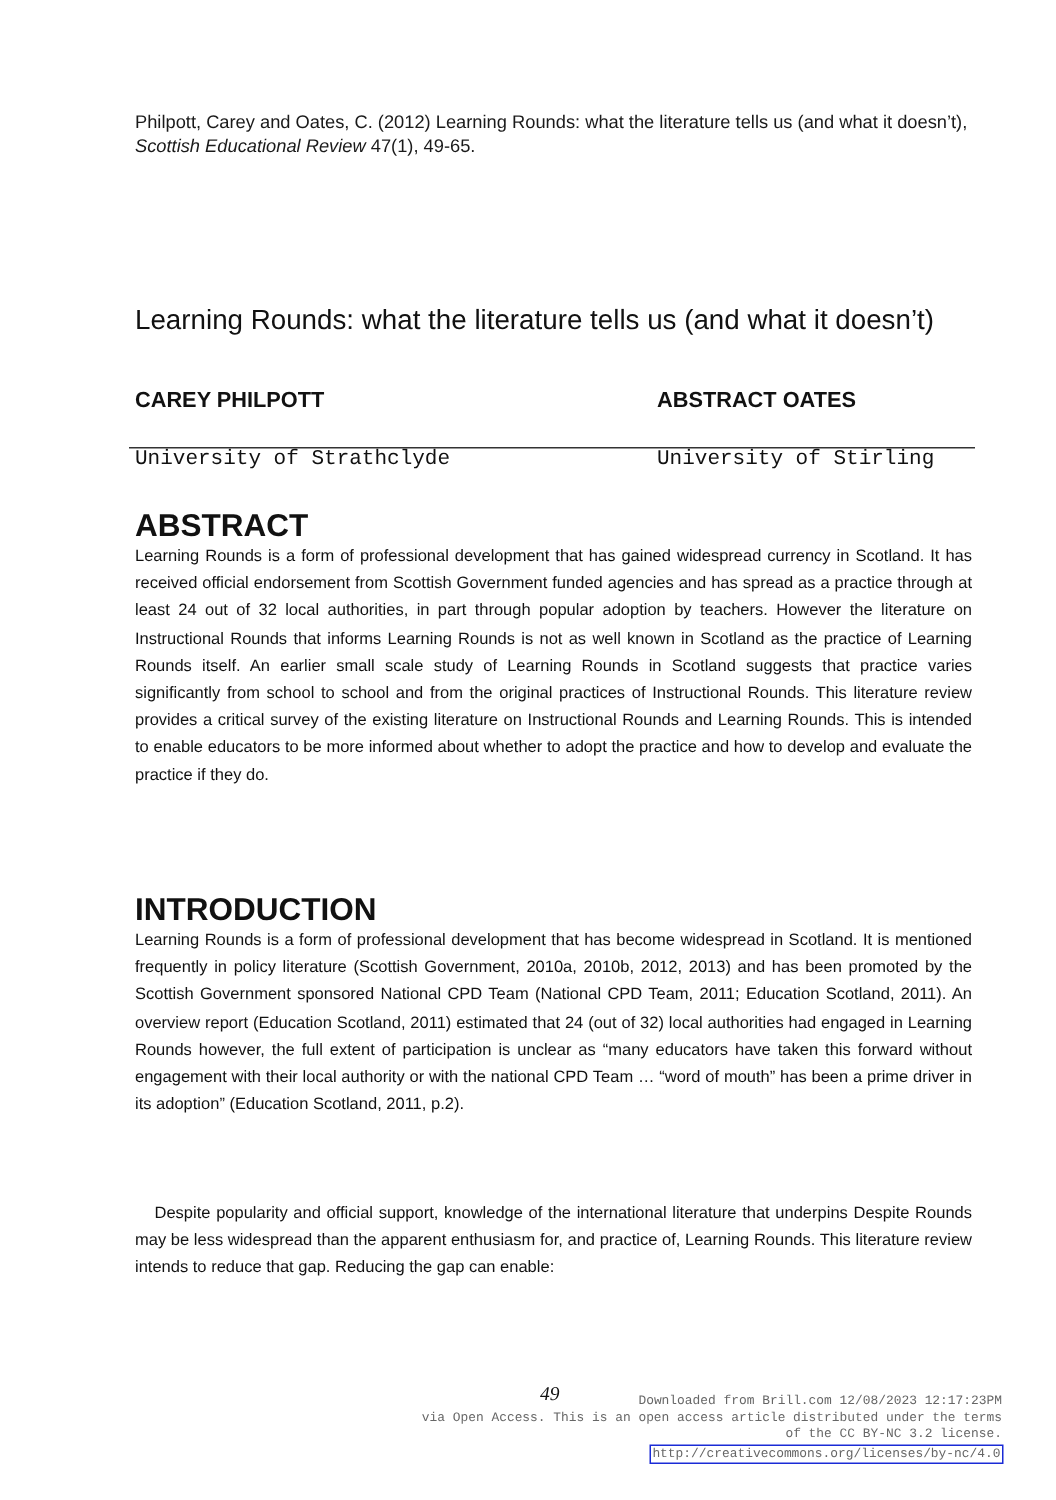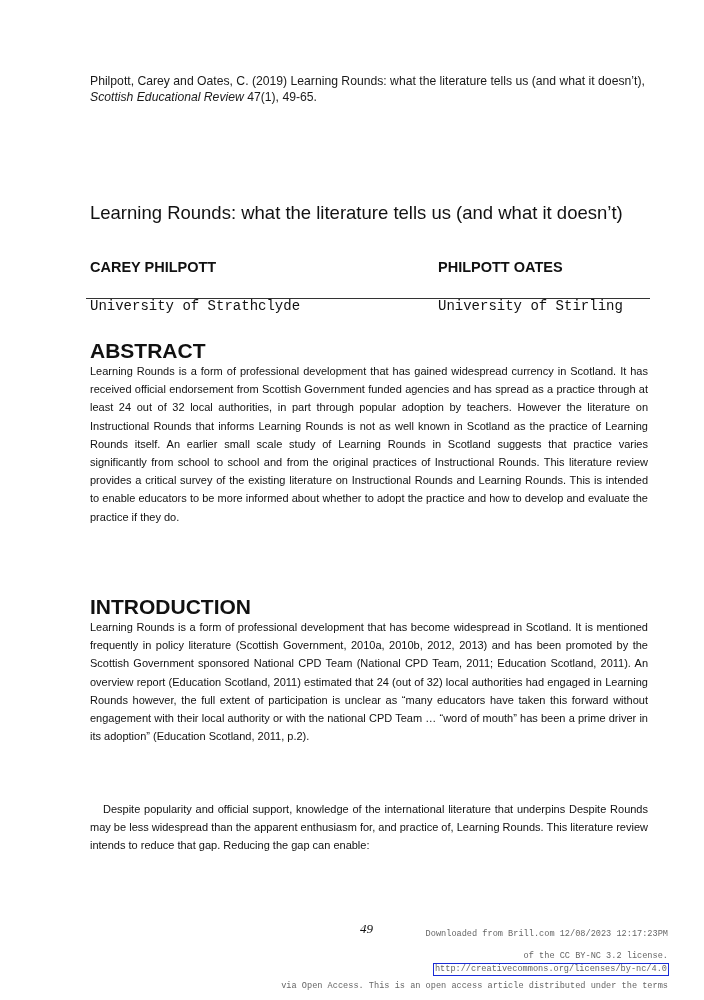--- a/index.html
+++ b/index.html
@@ -18,43 +18,43 @@
   .para { position:absolute; left:90px; width:558px; font-size:11px; line-height:18.2px; text-align:justify; margin:0; }
   .para.indent { text-indent:13px; }
   .pagenum { position:absolute; left:360px; top:921px; font-family:"Liberation Serif", serif; font-size:13px;font-style:italic; }
   .dl { position:absolute; right:36px; font-family:"Liberation Mono", monospace; font-size:8.6px; color:#666; text-align:right; white-space:nowrap; line-height:11px; }
   .link { position:absolute; right:35px; top:963px; font-family:"Liberation Mono", monospace; font-size:8.6px; color:#666; border:1.5px solid #1a2bd6; padding:0 1px; line-height:11px; white-space:nowrap; }
 </style>
 </head>
 <body>
 
 <div class="citation">
-  <span>Philpott, Carey and Oates, C. (2019) Learning Rounds: what the literature tells us (and what it doesn’t),</span>
+  <span>Philpott, Carey and Oates, C. (2012) Learning Rounds: what the literature tells us (and what it doesn’t),</span>
   <i>Scottish Educational Review</i><span> 47(1), 49-65.</span>
 </div>
 
 <h1 class="title">Learning Rounds: what the literature tells us (and what it doesn’t)</h1>
 
 <div class="authors">
   <div class="author a1">
     <div class="author-name">CAREY PHILPOTT</div>
     <div class="author-affil">University of Strathclyde</div>
   </div>
   <div class="author a2">
-    <div class="author-name">PHILPOTT OATES</div>
+    <div class="author-name">ABSTRACT OATES</div>
     <div class="author-affil">University of Stirling</div>
   </div>
 </div>
 
 <div class="rule"></div>
 
 <h2 class="heading" style="top:342px;">ABSTRACT</h2>
 <p class="para" style="top:362px;">Learning Rounds is a form of professional development that has gained widespread currency in Scotland. It has received official endorsement from Scottish Government funded agencies and has spread as a practice through at least 24 out of 32 local authorities, in part through popular adoption by teachers. However the literature on Instructional Rounds that informs Learning Rounds is not as well known in Scotland as the practice of Learning Rounds itself.  An earlier small scale study of Learning Rounds in Scotland suggests that practice varies significantly from school to school and from the original practices of Instructional Rounds. This literature review provides a critical survey of the existing literature on Instructional Rounds and Learning Rounds. This is intended to enable educators to be more informed about whether to adopt the practice and how to develop and evaluate the practice if they do.</p>
 
 <h2 class="heading" style="top:598px;">INTRODUCTION</h2>
 <p class="para" style="top:618px;">Learning Rounds is a form of professional development that has become widespread in Scotland.  It is mentioned frequently in policy literature (Scottish Government, 2010a, 2010b, 2012, 2013) and has been promoted by the Scottish Government sponsored National CPD Team (National CPD Team, 2011; Education Scotland, 2011).  An overview report (Education Scotland, 2011) estimated that 24 (out of 32) local authorities had engaged in Learning Rounds however, the full extent of participation is unclear as “many educators have taken this forward without engagement with their local authority or with the national CPD Team … “word of mouth” has been a prime driver in its adoption” (Education Scotland, 2011, p.2).</p>
 <p class="para indent" style="top:800px;">Despite popularity and official support, knowledge of the international literature that underpins Despite Rounds may be less widespread than the apparent enthusiasm for, and practice of, Learning Rounds.  This literature review intends to reduce that gap.  Reducing the gap can enable:</p>
 
 <div class="pagenum">49</div>
 <div class="dl" style="top:929px;">Downloaded from Brill.com 12/08/2023 12:17:23PM</div>
-<div class="dl" style="top:940px;margin-top:41px;">via Open Access. This is an open access article distributed under the terms</div>
+<div class="dl" style="top:940px;">via Open Access. This is an open access article distributed under the terms</div>
 <div class="dl" style="top:951px;">of the CC BY-NC 3.2 license.</div>
 <a class="link">http://creativecommons.org/licenses/by-nc/4.0</a>
 
 </body></html>

